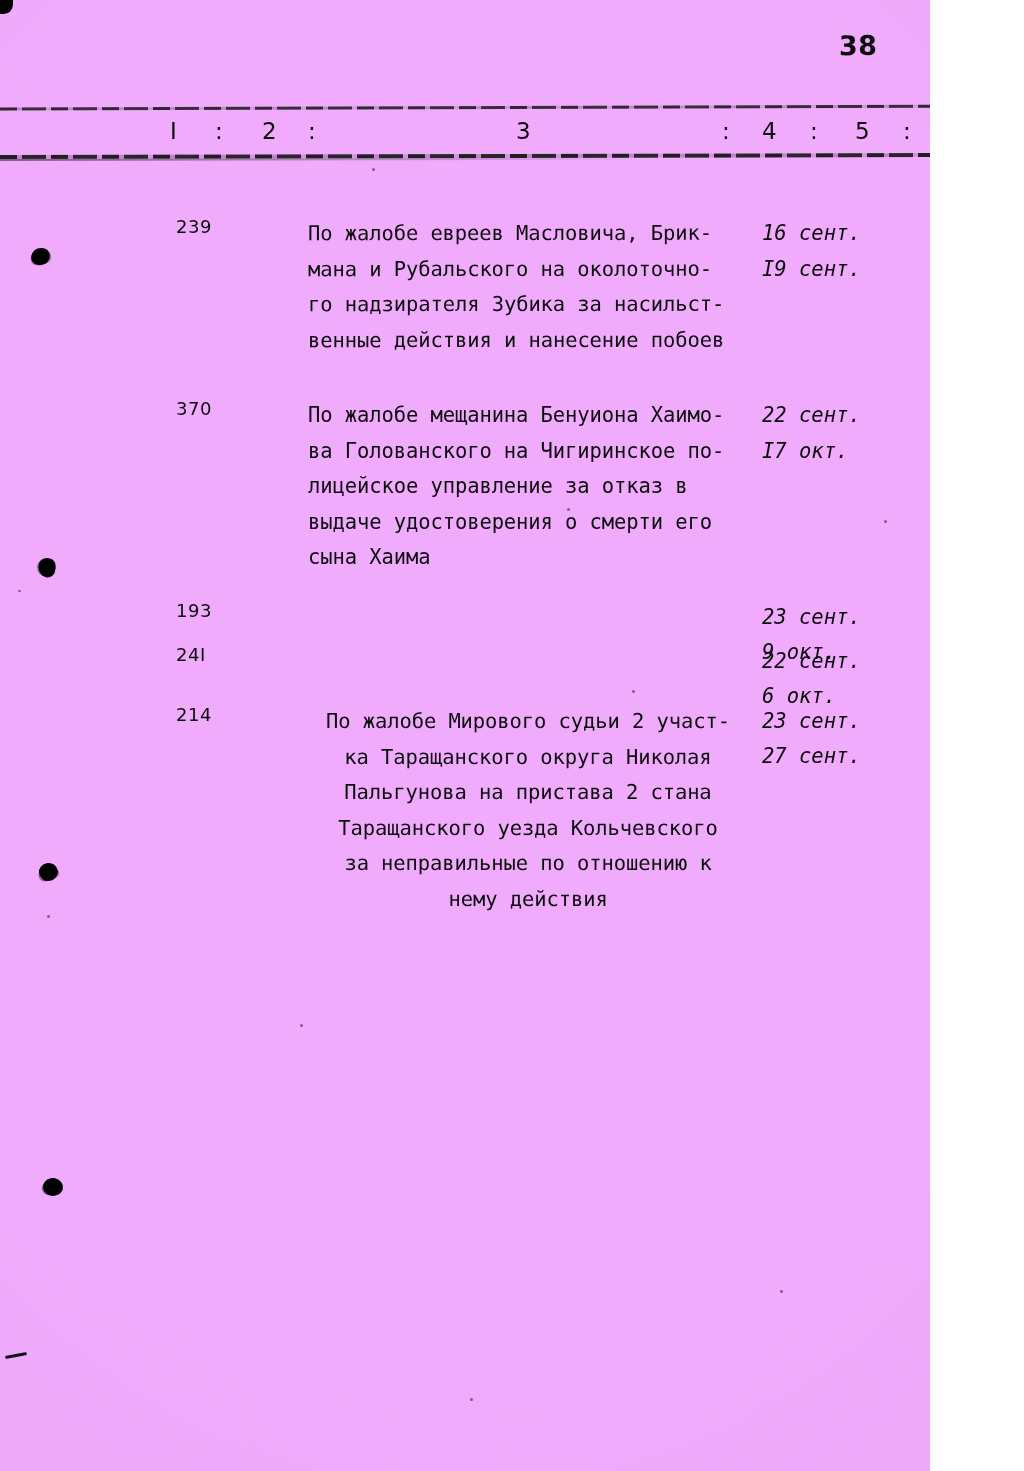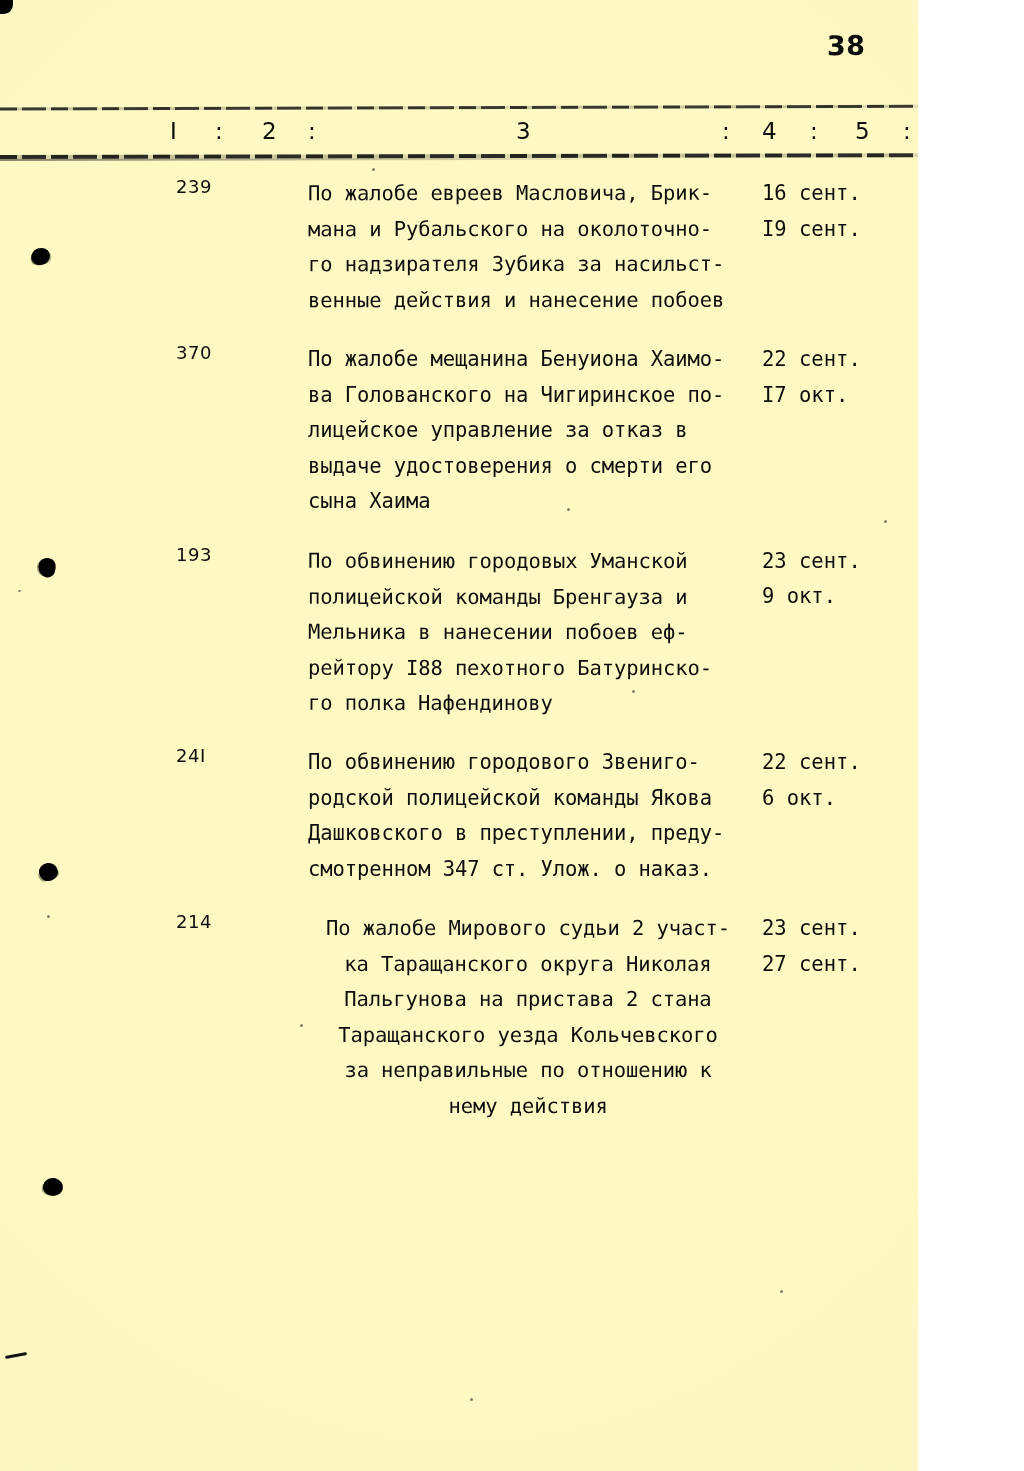--- a/index.html
+++ b/index.html
@@ -5,24 +5,25 @@
   html, body {
     margin: 0;
     padding: 0;
     background: #ffffff;
   }
 
   #page {
     position: relative;
     width: 918px;
     height: 1471px;
-    background: #fef9c3;
+    background: #f0abfc;
     overflow: hidden;
     font-family: "DejaVu Sans Mono", "Liberation Mono", monospace;
     color: #0d0d0d;
+    padding-left: 12px;
   }
 
   
   .paper-tone {
     position: absolute;
     inset: 0;
     background:
       radial-gradient(ellipse 120% 90% at 50% 45%, rgba(255,255,255,0) 55%, rgba(140,140,140,0.05) 100%);
     pointer-events: none;
   }
@@ -117,29 +118,31 @@
     letter-spacing: 0.5px;
   }
 
   .entry-body {
     margin-left: 308px;
     width: 440px;
     font-size: 20.5px;
     line-height: 35.5px;
     letter-spacing: -0.1px;
     white-space: pre-line;
+    margin-top: 40px;
   }
 
   .entry-dates {
     position: absolute;
     left: 762px;
     top: 0;
     font-size: 20.5px;
     line-height: 35.5px;
     white-space: pre-line;
+    font-style: italic;
   }
 
   
   .entry:nth-child(1) .entry-body { transform: rotate(-0.05deg); }
   .entry:nth-child(3) .entry-body { transform: rotate(0.04deg); }
   .entry:nth-child(5) .entry-body { transform: rotate(-0.03deg); text-align: center; }
 
   
   .blot {
     position: absolute;
@@ -240,35 +243,26 @@
 ва Голованского на Чигиринское по-
 лицейское управление за отказ в
 выдаче удостоверения о смерти его
 сына Хаима</div>
       <div class="entry-dates">22 сент.
 I7 окт.</div>
     </div>
 
     <div class="entry">
       <div class="entry-num">193</div>
-      <div class="entry-body">По обвинению городовых Уманской
-полицейской команды Бренгауза и
-Мельника в нанесении побоев еф-
-рейтору I88 пехотного Батуринско-
-го полка Нафендинову</div>
       <div class="entry-dates">23 сент.
 9 окт.</div>
     </div>
 
     <div class="entry">
       <div class="entry-num">24I</div>
-      <div class="entry-body">По обвинению городового Звениго-
-родской полицейской команды Якова
-Дашковского в преступлении, преду-
-смотренном 347 ст. Улож. о наказ.</div>
       <div class="entry-dates">22 сент.
 6 окт.</div>
     </div>
 
     <div class="entry">
       <div class="entry-num">214</div>
       <div class="entry-body">По жалобе Мирового судьи 2 участ-
 ка Таращанского округа Николая
 Пальгунова на пристава 2 стана
 Таращанского уезда Кольчевского

